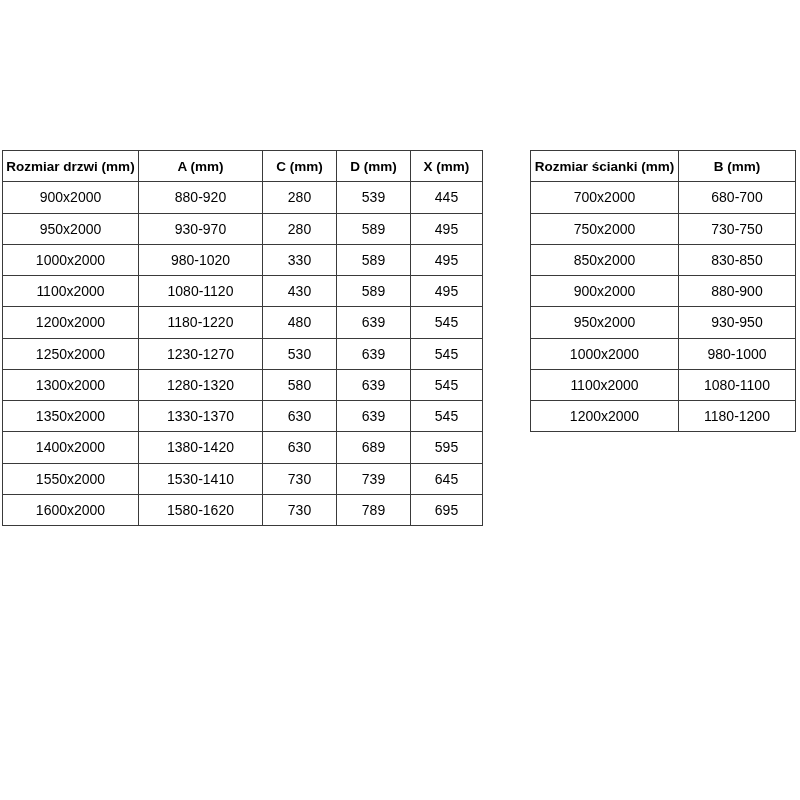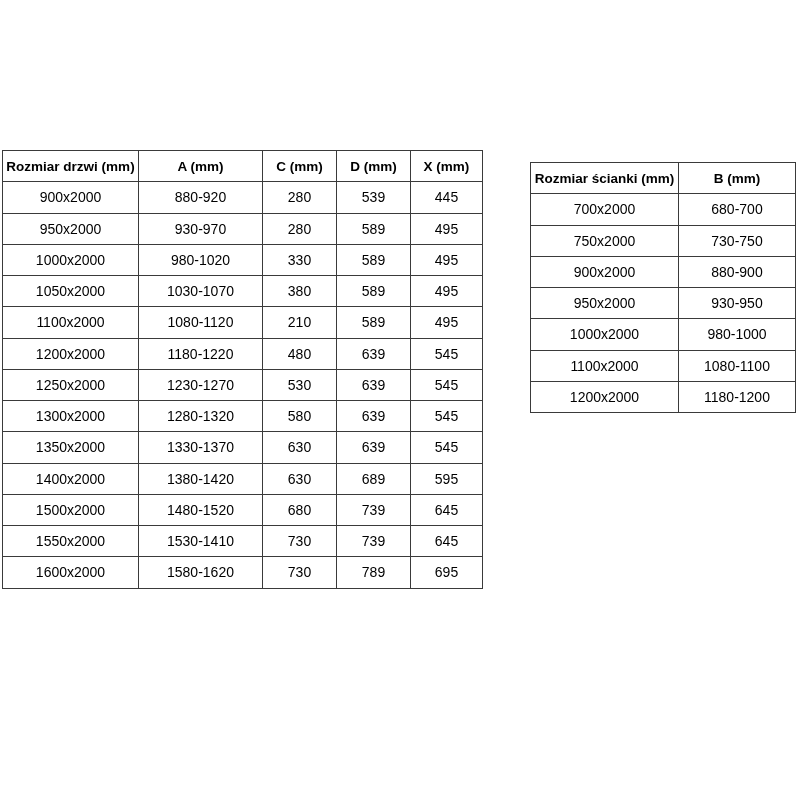--- a/index.html
+++ b/index.html
@@ -43,21 +43,21 @@
     font-size:14px;
   }
   
   .doors{left:2px;top:150px;width:475px;}
   .doors th:nth-child(1){width:135px;}
   .doors th:nth-child(2){width:123px;}
   .doors th:nth-child(3){width:73px;}
   .doors th:nth-child(4){width:73px;margin-left:40px;}
   .doors th:nth-child(5){width:71px;}
   
-  .walls{left:530px;top:162px;width:263px;}
+  .walls{left:530px;top:150px;width:263px;}
   .walls th:nth-child(1){width:147px;}
   .walls th:nth-child(2){width:116px;text-align:center;}
 </style>
 </head>
 <body>
 
 <div class="canvas">
   <table class="dim-table doors">
       <thead>
         <tr>
@@ -84,30 +84,23 @@
           <td>495</td>
         </tr>
         <tr>
           <td>1000x2000</td>
           <td>980-1020</td>
           <td>330</td>
           <td>589</td>
           <td>495</td>
         </tr>
         <tr>
-          <td>1050x2000</td>
-          <td>1030-1070</td>
-          <td>380</td>
-          <td>589</td>
-          <td>495</td>
-        </tr>
-        <tr>
           <td>1100x2000</td>
           <td>1080-1120</td>
-          <td>210</td>
+          <td>430</td>
           <td>589</td>
           <td>495</td>
         </tr>
         <tr>
           <td>1200x2000</td>
           <td>1180-1220</td>
           <td>480</td>
           <td>639</td>
           <td>545</td>
         </tr>
@@ -133,27 +126,20 @@
           <td>545</td>
         </tr>
         <tr>
           <td>1400x2000</td>
           <td>1380-1420</td>
           <td>630</td>
           <td>689</td>
           <td>595</td>
         </tr>
         <tr>
-          <td>1500x2000</td>
-          <td>1480-1520</td>
-          <td>680</td>
-          <td>739</td>
-          <td>645</td>
-        </tr>
-        <tr>
           <td>1550x2000</td>
           <td>1530-1410</td>
           <td>730</td>
           <td>739</td>
           <td>645</td>
         </tr>
         <tr>
           <td>1600x2000</td>
           <td>1580-1620</td>
           <td>730</td>
@@ -172,20 +158,24 @@
       <tbody>
         <tr>
           <td>700x2000</td>
           <td>680-700</td>
         </tr>
         <tr>
           <td>750x2000</td>
           <td>730-750</td>
         </tr>
         <tr>
+          <td>850x2000</td>
+          <td>830-850</td>
+        </tr>
+        <tr>
           <td>900x2000</td>
           <td>880-900</td>
         </tr>
         <tr>
           <td>950x2000</td>
           <td>930-950</td>
         </tr>
         <tr>
           <td>1000x2000</td>
           <td>980-1000</td>

